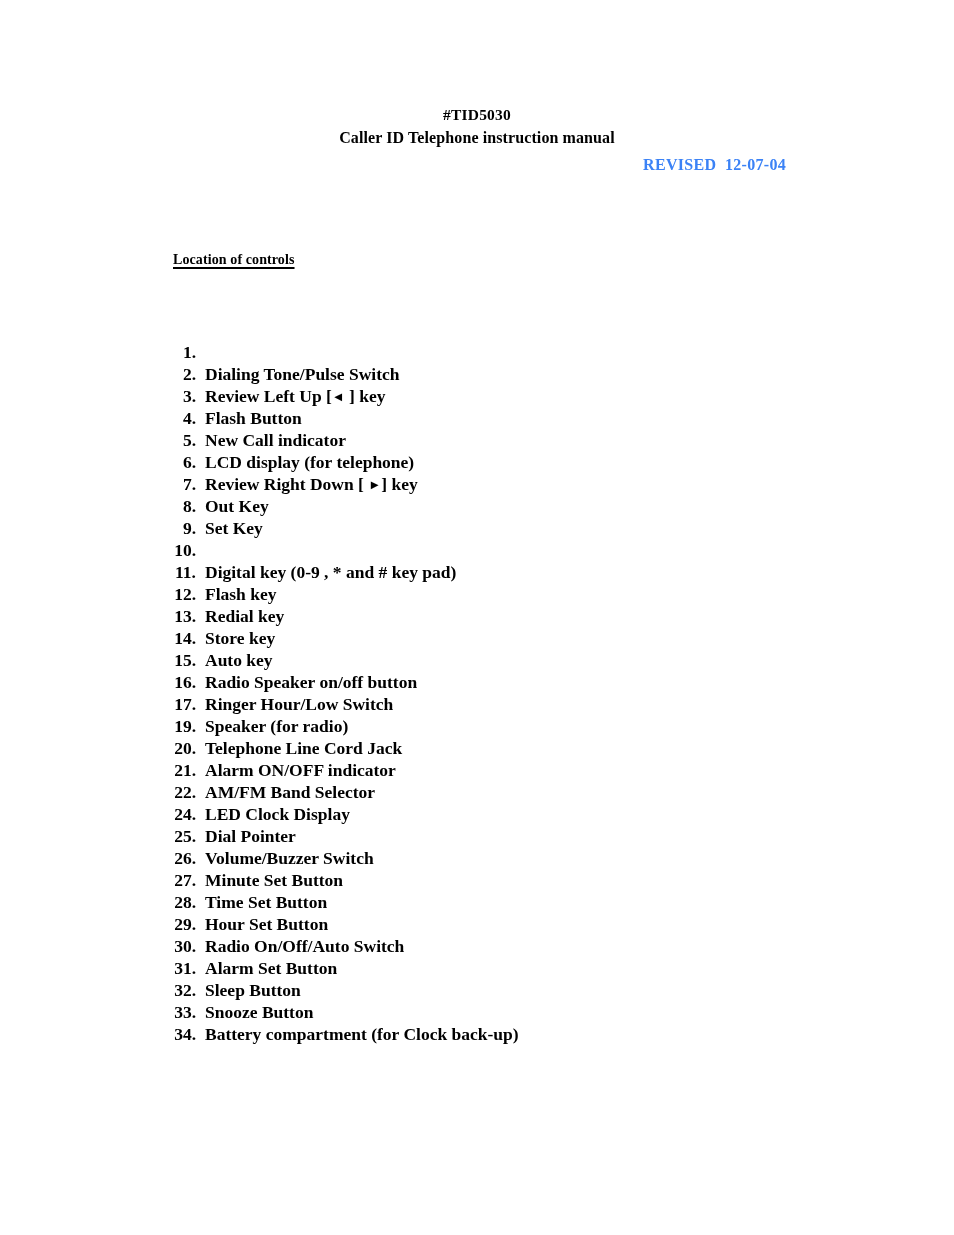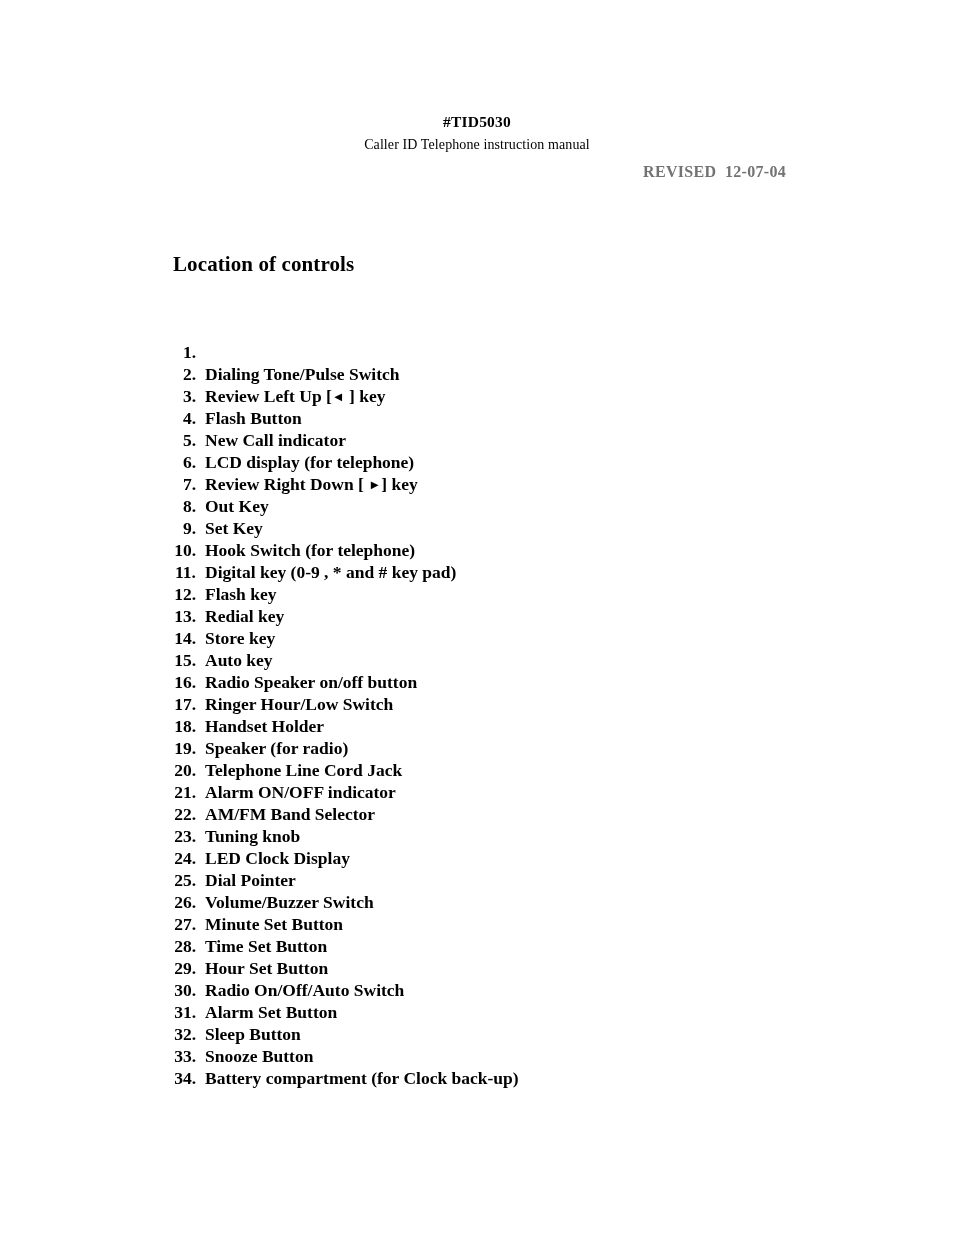--- a/index.html
+++ b/index.html
@@ -21,33 +21,32 @@
     inset: 0;
     background: #ffffff;
   }
 
   
   .header {
     position: absolute;
     top: 104px;
     left: 0;
     width: 954px;
-    margin-top: 7px;
   }
   .doc-code {
     text-align: center;
     font-weight: bold;
     font-size: 15.5px;
     line-height: 22px;
     letter-spacing: 0.2px;
   }
   .doc-subtitle {
     text-align: center;
-    font-weight: normal;
-    font-size: 14px;
+    font-weight: bold;
+    font-size: 16px;
     line-height: 24px;
     letter-spacing: 0.1px;
   }
   .revised-row {
     margin-top: 6px;
     padding-right: 168px;
     text-align: right;
   }
   .revised {
     font-weight: bold;
@@ -55,21 +54,22 @@
     letter-spacing: 0.3px;
     white-space: pre;
   }
 
   
   .section-heading {
     position: absolute;
     top: 252px;
     left: 173px;
     font-weight: bold;
-    font-size: 21px;
+    font-size: 14px;
+    text-decoration: underline;
     text-underline-offset: 3px;
     text-decoration-thickness: 2px;
     letter-spacing: 0.1px;
   }
 
   
   .controls-list {
     position: absolute;
     top: 341px;
     left: 0;
@@ -104,50 +104,48 @@
 </style>
 </head>
 <body>
 
 <div class="page">
 
   <div class="header">
     <div class="doc-code">#TID5030</div>
     <div class="doc-subtitle">Caller ID Telephone instruction manual</div>
     <div class="revised-row">
-      <span class="revised" style="color: #737373;">REVISED  12-07-04</span>
+      <span class="revised" style="color: #3b82f6;">REVISED  12-07-04</span>
     </div>
   </div>
 
   <div class="section-heading">Location of controls</div>
 
   <div class="controls-list">
       <div class="control-item"><span class="item-number">1.</span></div>
       <div class="control-item"><span class="item-number">2.</span><span class="item-label">Dialing Tone/Pulse Switch</span></div>
       <div class="control-item"><span class="item-number">3.</span><span class="item-label">Review Left Up [<span class="tri">◄</span> ] key</span></div>
       <div class="control-item"><span class="item-number">4.</span><span class="item-label">Flash Button</span></div>
       <div class="control-item"><span class="item-number">5.</span><span class="item-label">New Call indicator</span></div>
       <div class="control-item"><span class="item-number">6.</span><span class="item-label">LCD display (for telephone)</span></div>
       <div class="control-item"><span class="item-number">7.</span><span class="item-label">Review Right Down [ <span class="tri">►</span>] key</span></div>
       <div class="control-item"><span class="item-number">8.</span><span class="item-label">Out Key</span></div>
       <div class="control-item"><span class="item-number">9.</span><span class="item-label">Set Key</span></div>
-      <div class="control-item"><span class="item-number">10.</span><span class="item-label">Hook Switch (for telephone)</span></div>
+      <div class="control-item"><span class="item-number">10.</span></div>
       <div class="control-item"><span class="item-number">11.</span><span class="item-label">Digital key (0-9 , * and # key pad)</span></div>
       <div class="control-item"><span class="item-number">12.</span><span class="item-label">Flash key</span></div>
       <div class="control-item"><span class="item-number">13.</span><span class="item-label">Redial key</span></div>
       <div class="control-item"><span class="item-number">14.</span><span class="item-label">Store key</span></div>
       <div class="control-item"><span class="item-number">15.</span><span class="item-label">Auto key</span></div>
       <div class="control-item"><span class="item-number">16.</span><span class="item-label">Radio Speaker on/off button</span></div>
       <div class="control-item"><span class="item-number">17.</span><span class="item-label">Ringer Hour/Low Switch</span></div>
-      <div class="control-item"><span class="item-number">18.</span><span class="item-label">Handset Holder</span></div>
       <div class="control-item"><span class="item-number">19.</span><span class="item-label">Speaker (for radio)</span></div>
       <div class="control-item"><span class="item-number">20.</span><span class="item-label">Telephone Line Cord Jack</span></div>
       <div class="control-item"><span class="item-number">21.</span><span class="item-label">Alarm ON/OFF indicator</span></div>
       <div class="control-item"><span class="item-number">22.</span><span class="item-label">AM/FM Band Selector</span></div>
-      <div class="control-item"><span class="item-number">23.</span><span class="item-label">Tuning knob</span></div>
       <div class="control-item"><span class="item-number">24.</span><span class="item-label">LED Clock Display</span></div>
       <div class="control-item"><span class="item-number">25.</span><span class="item-label">Dial Pointer</span></div>
       <div class="control-item"><span class="item-number">26.</span><span class="item-label">Volume/Buzzer Switch</span></div>
       <div class="control-item"><span class="item-number">27.</span><span class="item-label">Minute Set Button</span></div>
       <div class="control-item"><span class="item-number">28.</span><span class="item-label">Time Set Button</span></div>
       <div class="control-item"><span class="item-number">29.</span><span class="item-label">Hour Set Button</span></div>
       <div class="control-item"><span class="item-number">30.</span><span class="item-label">Radio On/Off/Auto Switch</span></div>
       <div class="control-item"><span class="item-number">31.</span><span class="item-label">Alarm Set Button</span></div>
       <div class="control-item"><span class="item-number">32.</span><span class="item-label">Sleep Button</span></div>
       <div class="control-item"><span class="item-number">33.</span><span class="item-label">Snooze Button</span></div>

